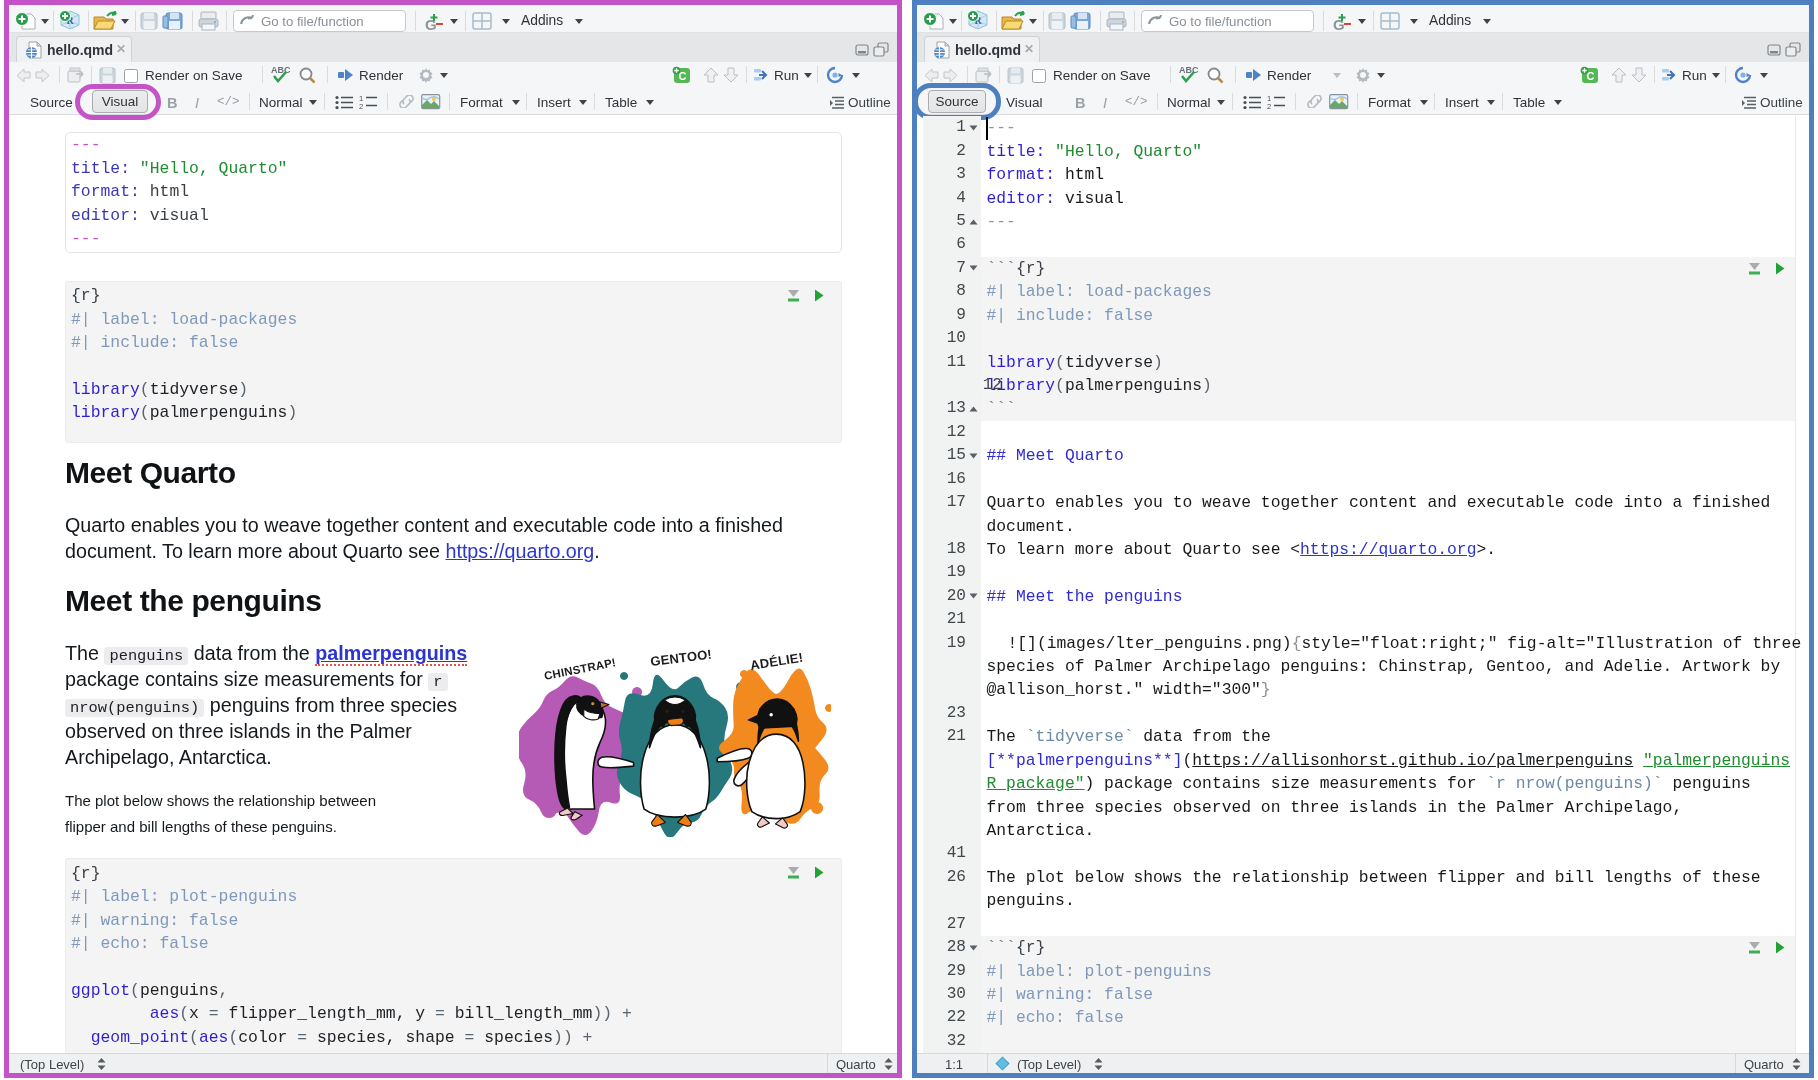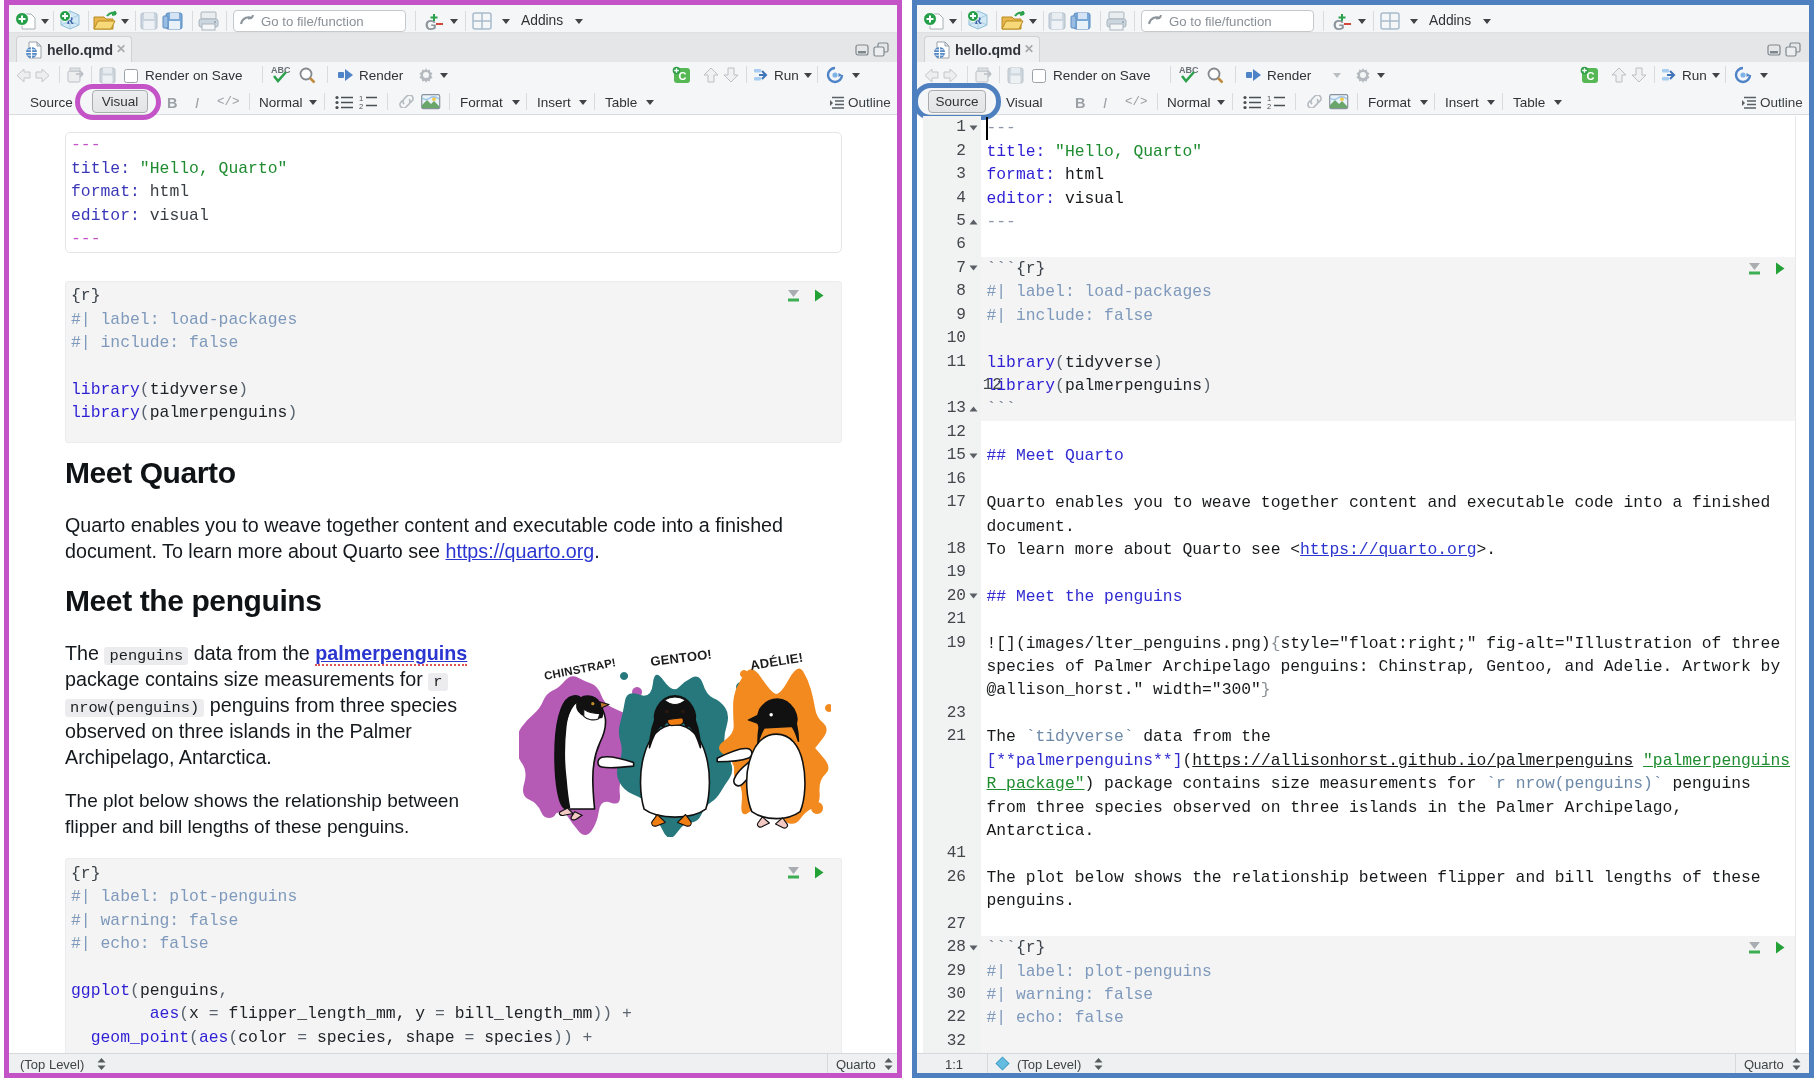--- a/index.html
+++ b/index.html
@@ -240,21 +240,21 @@
     <path d="M1 1 h11 l-5.5 7 z" fill="#a9adb2"></path>
     <rect x="1" y="9.5" width="11" height="3" fill="#3dae54"></rect>
   </svg>
 <svg class="ic" style="left:814px;top:289px" width="10" height="13" viewBox="0 0 10 13">
     <path d="M1 0.5 L9.5 6.5 L1 12.5 z" fill="#23a036"></path>
   </svg>
 <div class="a" style="left:65px;top:456px;font-size:30px;font-weight:700;color:#101316;letter-spacing:-0.4px">Meet Quarto</div>
 <div class="a" style="left:65px;top:512px;width:790px;font-size:19.7px;line-height:26px;color:#14191e">Quarto enables you to weave together content and executable code into a finished<br>document. To learn more about Quarto see <a style="color:#2b35cf;text-decoration:underline">https://quarto.org</a>.</div>
 <div class="a" style="left:65px;top:584px;font-size:30px;font-weight:700;color:#101316;letter-spacing:-0.4px">Meet the penguins</div>
 <div class="a" style="left:65px;top:640px;width:470px;font-size:19.7px;line-height:26px;color:#14191e">The <span style="font-family:'Liberation Mono',monospace;font-size:15.4px;background:#ececee;border-radius:3px;padding:0 5px;line-height:17px;color:#1a1e22">penguins</span> data from the <a style="color:#2b35cf;font-weight:700;text-decoration:underline;border-bottom:2px dotted #e05252">palmerpenguins</a><br>package contains size measurements for <span style="font-family:'Liberation Mono',monospace;font-size:15.4px;background:#ececee;border-radius:3px;padding:0 5px;line-height:17px;color:#1a1e22">r</span><br><span style="font-family:'Liberation Mono',monospace;font-size:15.4px;background:#ececee;border-radius:3px;padding:0 5px;line-height:17px;color:#1a1e22">nrow(penguins)</span> penguins from three species<br>observed on three islands in the Palmer<br>Archipelago, Antarctica.</div>
-<div class="a" style="left:65px;top:788px;width:470px;font-size:19px;line-height:26px;color:#14191e">The plot below shows the relationship between<br>flipper and bill lengths of these penguins.</div>
+<div class="a" style="left:65px;top:788px;width:470px;font-size:15px;line-height:26px;color:#14191e">The plot below shows the relationship between<br>flipper and bill lengths of these penguins.</div>
 <svg class="ic" style="left:519px;top:622px" width="312" height="215" viewBox="0 0 312 215">
     <path fill="#b55ab5" d="M110.1 133.0 Q110.1 133.0 108.6 141.0 Q107.1 149.0 103.3 155.3 Q99.6 161.7 100.9 173.1 Q102.1 184.4 91.9 180.7 Q81.6 177.1 79.9 189.1 Q78.2 201.1 72.4 209.0 Q66.6 217.0 59.7 209.2 Q52.8 201.4 48.3 194.1 Q43.8 186.8 34.7 192.6 Q25.5 198.4 22.0 189.8 Q18.6 181.2 10.0 177.5 Q1.4 173.7 5.1 161.7 Q8.8 149.7 2.9 141.3 Q-3.0 133.0 -2.9 122.7 Q-2.8 112.5 2.8 104.8 Q8.3 97.2 14.5 92.2 Q20.6 87.2 24.0 79.3 Q27.4 71.4 33.7 68.6 Q40.1 65.9 45.9 58.8 Q51.7 51.6 58.7 55.5 Q65.7 59.3 72.1 61.5 Q78.5 63.7 81.9 72.6 Q85.4 81.6 91.2 84.6 Q97.1 87.5 105.2 91.1 Q113.2 94.7 116.2 103.8 Q119.2 113.0 114.7 123.0 Z"></path>
     <path fill="#b55ab5" d="M30 196 a7 6 0 1 1 0.1 0 z M118 75 a5 5 0 1 1 0.1 0 z M12 105 a4 4 0 1 1 0.1 0 z"></path>
     <path fill="#26787c" d="M207.3 130.0 Q207.3 130.0 211.4 139.5 Q215.5 149.0 210.5 156.2 Q205.5 163.3 201.6 170.0 Q197.7 176.7 192.0 180.3 Q186.3 183.9 182.5 192.3 Q178.7 200.8 172.0 200.4 Q165.2 200.0 158.1 210.6 Q150.9 221.1 145.1 210.9 Q139.4 200.6 135.7 191.9 Q132.1 183.2 126.8 179.2 Q121.5 175.3 113.2 172.0 Q105.0 168.7 100.3 160.0 Q95.6 151.3 100.1 140.7 Q104.6 130.0 101.5 119.8 Q98.4 109.6 101.3 100.2 Q104.1 90.7 105.9 79.3 Q107.6 67.9 119.9 72.6 Q132.3 77.2 133.9 61.4 Q135.5 45.5 144.6 58.5 Q153.8 71.5 159.5 65.4 Q165.3 59.3 173.1 55.4 Q180.8 51.6 184.2 62.6 Q187.5 73.6 194.5 76.2 Q201.4 78.8 206.2 85.8 Q211.0 92.8 207.7 103.8 Q204.3 114.8 205.8 122.4 Z"></path>
     <path fill="#26787c" d="M150 200 a8 7 0 1 1 0.1 0 z M222 70 a5 5 0 1 1 0.1 0 z M105 58 a4 4 0 1 1 0.1 0 z"></path>
     <path fill="#f28a1f" d="M296.2 126.0 Q296.2 126.0 304.7 136.0 Q313.3 145.9 306.5 152.1 Q299.6 158.3 300.6 170.7 Q301.6 183.1 294.2 186.0 Q286.8 189.0 281.8 196.3 Q276.8 203.5 269.6 201.3 Q262.3 199.0 256.7 190.4 Q251.2 181.8 246.2 181.5 Q241.2 181.1 231.1 189.4 Q220.9 197.7 222.6 181.8 Q224.2 165.8 219.3 161.3 Q214.3 156.9 215.1 148.4 Q215.9 140.0 205.3 133.0 Q194.7 126.0 205.0 118.9 Q215.3 111.8 214.7 103.4 Q214.1 95.0 214.1 84.3 Q214.1 73.5 218.0 65.0 Q222.0 56.4 227.8 49.6 Q233.7 42.8 242.4 55.9 Q251.1 69.0 255.8 71.6 Q260.5 74.1 269.7 57.4 Q278.9 40.7 284.1 49.3 Q289.3 57.9 292.0 67.7 Q294.7 77.6 296.1 86.4 Q297.4 95.3 304.3 101.0 Q311.2 106.8 303.7 116.4 Z"></path>
     <path fill="#f28a1f" d="M298 192 a6 6 0 1 1 0.1 0 z M225 56 a4 4 0 1 1 0.1 0 z M310 90 a4 4 0 1 1 0.1 0 z"></path>
 <g font-family="Liberation Sans" font-weight="bold" fill="#1c1c1c">
 <text x="26" y="58" font-size="11.5" transform="rotate(-11 26 58)" letter-spacing="0.2">CHINSTRAP!</text>
 <text x="132" y="44" font-size="13" transform="rotate(-7 132 44)" letter-spacing="0.2">GENTOO!</text>
@@ -538,21 +538,21 @@
 <div class="crow" style="left:986.5px;top:280.33px"><span style="color:#7e99bb;">#| label: load-packages</span></div>
 <div class="crow" style="left:986.5px;top:303.75000000000006px"><span style="color:#7e99bb;">#| include: false</span></div>
 <div class="crow" style="left:986.5px;top:350.59000000000003px"><span style="color:#2e1fd4;">library</span><span style="color:#5a646e;">(</span><span style="color:#202428;">tidyverse</span><span style="color:#5a646e;">)</span></div>
 <div class="crow" style="left:986.5px;top:374.01000000000005px"><span style="color:#2e1fd4;">library</span><span style="color:#5a646e;">(</span><span style="color:#202428;">palmerpenguins</span><span style="color:#5a646e;">)</span></div>
 <div class="crow" style="left:986.5px;top:397.43px"><span style="color:#6e7a88;">```</span></div>
 <div class="crow" style="left:986.5px;top:444.27000000000004px"><span style="color:#302bd0;">## Meet Quarto</span></div>
 <div class="crow" style="left:986.5px;top:491.11000000000007px"><span style="color:#17191b;">Quarto enables you to weave together content and executable code into a finished</span></div>
 <div class="crow" style="left:986.5px;top:514.53px"><span style="color:#17191b;">document.</span></div>
 <div class="crow" style="left:986.5px;top:537.95px"><span style="color:#17191b;">To learn more about Quarto see &lt;</span><span style="color:#2b35cf;text-decoration:underline">https://quarto.org</span><span style="color:#17191b;">&gt;.</span></div>
 <div class="crow" style="left:986.5px;top:584.79px"><span style="color:#302bd0;">## Meet the penguins</span></div>
-<div class="crow" style="left:986.5px;top:631.63px"><span style="color:#17191b;">![](images/lter_penguins.png)</span><span style="color:#8a9096;">{</span><span style="color:#17191b;">style="float:right;" fig-alt="Illustration of three</span></div>
+<div class="crow" style="left:986.5px;top:631.63px"><span style="color:#17191b;margin-left:21px;">![](images/lter_penguins.png)</span><span style="color:#8a9096;">{</span><span style="color:#17191b;">style="float:right;" fig-alt="Illustration of three</span></div>
 <div class="crow" style="left:986.5px;top:655.0500000000001px"><span style="color:#17191b;">species of Palmer Archipelago penguins: Chinstrap, Gentoo, and Adelie. Artwork by</span></div>
 <div class="crow" style="left:986.5px;top:678.47px"><span style="color:#17191b;">@allison_horst." width="300"</span><span style="color:#8a9096;">}</span></div>
 <div class="crow" style="left:986.5px;top:725.3100000000001px"><span style="color:#17191b;">The </span><span style="color:#6c89a8;">`tidyverse`</span><span style="color:#17191b;"> data from the</span></div>
 <div class="crow" style="left:986.5px;top:748.73px"><span style="color:#302bd0;">[**palmerpenguins**]</span><span style="color:#17191b;">(</span><span style="color:#17191b;text-decoration:underline">https://allisonhorst.github.io/palmerpenguins</span> <span style="color:#1e8c2f;text-decoration:underline">"palmerpenguins</span></div>
 <div class="crow" style="left:986.5px;top:772.15px"><span style="color:#1e8c2f;text-decoration:underline">R package"</span><span style="color:#17191b;">) package contains size measurements for </span><span style="color:#6c89a8;">`r nrow(penguins)`</span><span style="color:#17191b;"> penguins</span></div>
 <div class="crow" style="left:986.5px;top:795.57px"><span style="color:#17191b;">from three species observed on three islands in the Palmer Archipelago,</span></div>
 <div class="crow" style="left:986.5px;top:818.99px"><span style="color:#17191b;">Antarctica.</span></div>
 <div class="crow" style="left:986.5px;top:865.83px"><span style="color:#17191b;">The plot below shows the relationship between flipper and bill lengths of these</span></div>
 <div class="crow" style="left:986.5px;top:889.25px"><span style="color:#17191b;">penguins.</span></div>
 <div class="crow" style="left:986.5px;top:936.09px"><span style="color:#6e7a88;">```</span><span style="color:#3c434a;">{r}</span></div>

